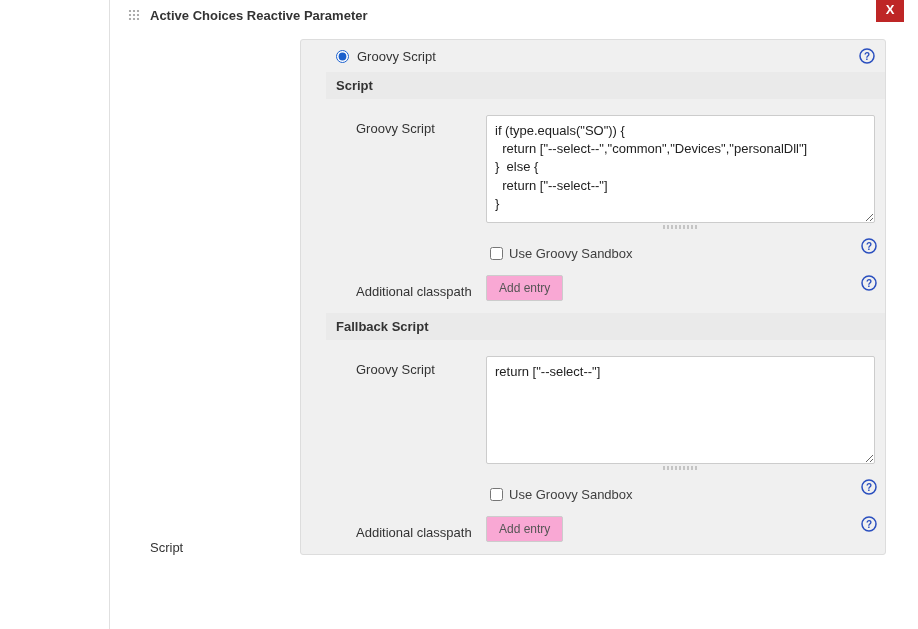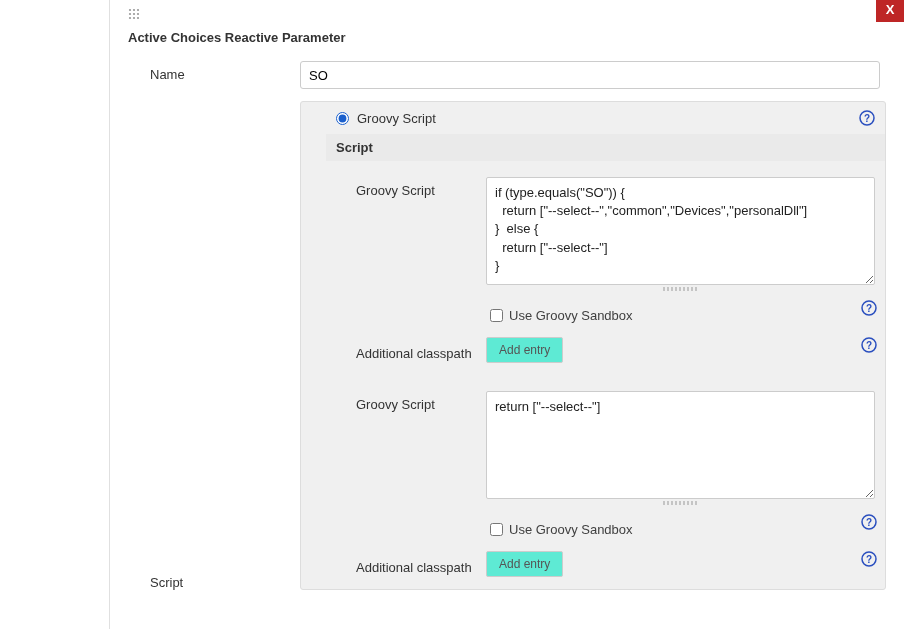--- a/index.html
+++ b/index.html
@@ -1,20 +1,20 @@
 <!DOCTYPE html>
 <html><head>
   <meta charset="utf-8">
   <style>
     * { box-sizing: border-box; margin: 0; padding: 0; }
     body { font-family: Arial, Helvetica, sans-serif; font-size: 13px; color: #333; background: #fff; width: 918px; height: 629px; overflow: hidden; }
     .sidebar-left { position: absolute; left: 0; top: 0; width: 110px; height: 629px; border-right: 1px solid #e0e0e0; background: #fff; }
     .main-area { position: absolute; left: 110px; top: 0; right: 10px; bottom: 0; }
     .close-btn { position: absolute; top: 0; right: 4px; width: 28px; height: 22px; background: #be2626; color: #fff; text-align: center; line-height: 20px; font-weight: bold; font-size: 13px; cursor: pointer; }
-    .section-header { display: flex; align-items: flex-start; gap: 8px; padding: 8px 0 10px 18px; flex-direction: column; }
+    .section-header { display: flex; align-items: center; gap: 8px; padding: 8px 0 10px 18px; }
     .drag-icon { width: 14px; height: 14px; display: inline-block; }
     .drag-icon svg { width: 14px; height: 14px; }
     .section-title { font-weight: bold; font-size: 13px; color: #333; }
     .form-row { display: flex; align-items: flex-start; padding: 6px 18px 6px 40px; }
     .label-col { width: 150px; padding-top: 6px; font-size: 13px; color: #333; }
     .input-col { flex: 1; max-width: 580px; }
     .text-input { width: 100%; height: 28px; padding: 4px 8px; font-size: 13px; border: 1px solid #ccc; border-radius: 3px; }
     .script-box { flex: 1; max-width: 586px; border: 1px solid #ddd; border-radius: 3px; background: #f0f0f0; padding-left: 25px; }
     .radio-row { display: flex; align-items: center; padding: 8px 10px; }
     .radio-row input[type="radio"] { margin-right: 8px; accent-color: #1a5fcc; }
@@ -26,21 +26,21 @@
     .inner-row { display: flex; align-items: flex-start; padding: 6px 0; }
     .inner-label { width: 130px; padding-top: 6px; font-size: 13px; color: #333; }
     .inner-control { flex: 1; position: relative; }
     .code-textarea { width: 100%; height: 108px; padding: 6px 8px; font-family: Arial, Helvetica, sans-serif; font-size: 13px; border: 1px solid #ccc; border-radius: 2px; resize: both; background: #fff; color: #222; line-height: 1.4; }
     .code-textarea.short { height: 108px; }
     .resize-bar { height: 6px; display: flex; justify-content: center; align-items: center; margin-top: -2px; }
     .resize-grip { width: 36px; height: 4px; background: repeating-linear-gradient(90deg,#999,#999 2px,transparent 2px,transparent 4px); opacity: 0.5; }
     .checkbox-row { display: flex; align-items: center; padding: 6px 0 6px 0; }
     .checkbox-row input[type="checkbox"] { margin-right: 6px; }
     .checkbox-label { font-size: 13px; color: #404040; }
-    .add-entry-btn { display: inline-block; padding: 5px 12px; font-size: 12px; color: #555; background: #5eead4; border: 1px solid #ccc; border-radius: 2px; cursor: pointer; }
+    .add-entry-btn { display: inline-block; padding: 5px 12px; font-size: 12px; color: #555; background: #f9a8d4; border: 1px solid #ccc; border-radius: 2px; cursor: pointer; }
     .row-with-help { display: flex; align-items: center; padding: 4px 0; position: relative; }
     .row-with-help .help-icon { position: absolute; right: -2px; top: 2px; }
     .control-indent { margin-left: 134px; }
   </style>
 </head>
 <body>
 
 <div class="sidebar-left"></div>
 
 <div class="main-area">
@@ -58,26 +58,20 @@
             <circle cx="10" cy="6" r="1.1"></circle>
           <circle cx="2" cy="10" r="1.1"></circle>
             <circle cx="6" cy="10" r="1.1"></circle>
             <circle cx="10" cy="10" r="1.1"></circle>
         </g>
       </svg>
     </span>
     <span class="section-title">Active Choices Reactive Parameter</span>
   </div>
 
-  <div class="form-row">
-    <div class="label-col">Name</div>
-    <div class="input-col">
-      <input type="text" class="text-input" value="SO" style="">
-    </div>
-  </div>
 
   <div class="form-row" style="align-items:flex-end;">
     <div class="label-col">Script</div>
     <div class="script-box">
 
       <div class="radio-row">
         <input type="radio" checked="" style="">
         <span class="radio-label">Groovy Script</span>
         <span class="help-icon">
           <svg viewBox="0 0 16 16">
@@ -124,20 +118,21 @@
           </div>
           <span class="help-icon" style="top:4px;">
             <svg viewBox="0 0 16 16">
                 <circle cx="8" cy="8" r="7" fill="none" stroke="#2a4fbf" stroke-width="1.5"></circle>
                 <text x="8" y="12" text-anchor="middle" font-size="10" fill="#2a4fbf" font-weight="bold">?</text>
               </svg>
           </span>
         </div>
       </div>
 
+      <div class="sub-header">Fallback Script</div>
 
       <div class="inner-section">
         <div class="inner-row">
           <div class="inner-label">Groovy Script</div>
           <div class="inner-control">
             <textarea class="code-textarea short" style="">return ["--select--"]</textarea>
             <div class="resize-bar">
                 <div class="resize-grip"></div>
               </div>
           </div>

